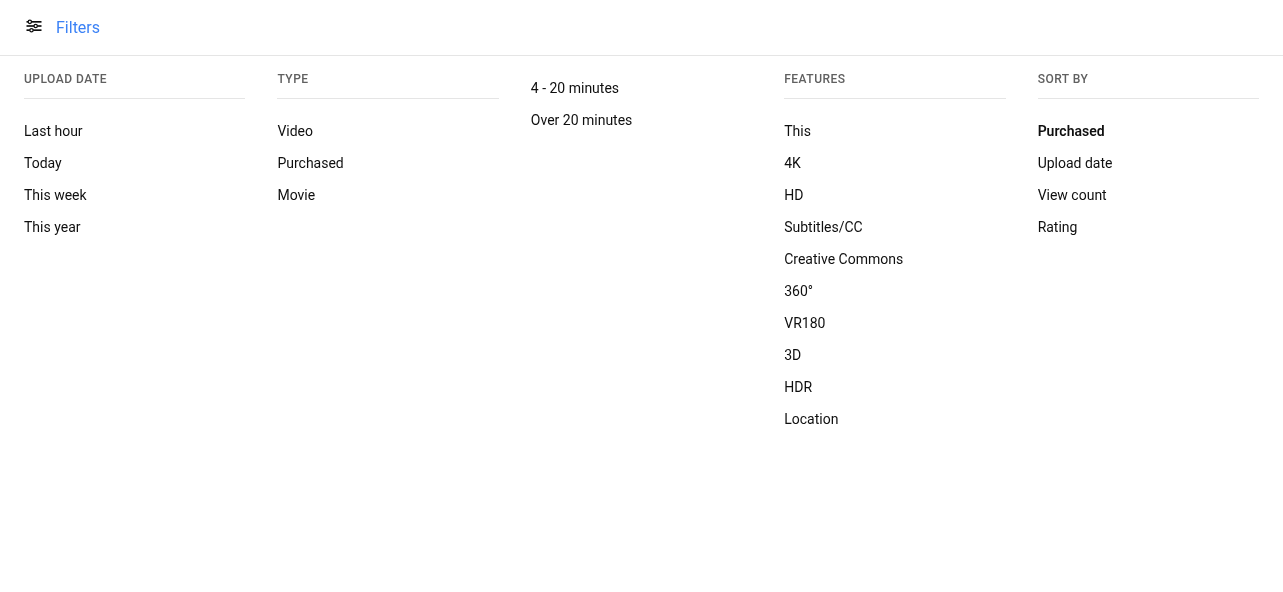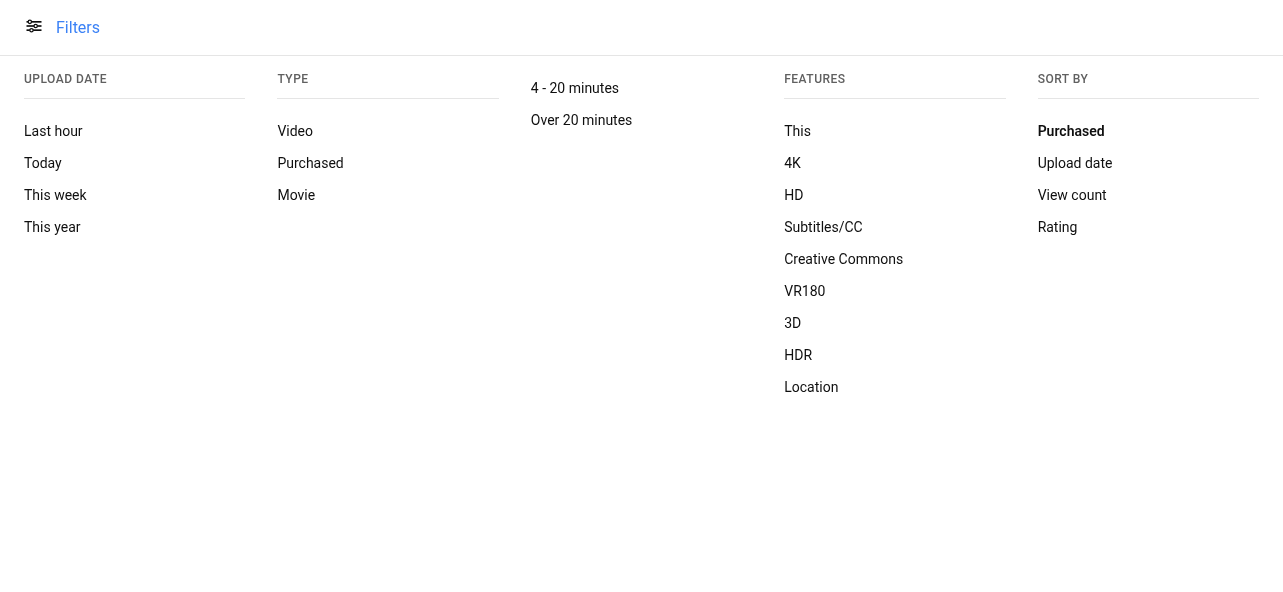--- a/index.html
+++ b/index.html
@@ -108,20 +108,21 @@
         <div class="filter-item">4 - 20 minutes</div>
         <div class="filter-item">Over 20 minutes</div>
       </div>
       <div class="filter-column">
         <div class="column-header">FEATURES</div>
         <div class="filter-item">This</div>
         <div class="filter-item">4K</div>
         <div class="filter-item">HD</div>
         <div class="filter-item">Subtitles/CC</div>
         <div class="filter-item">Creative Commons</div>
+        <div class="filter-item">360°</div>
         <div class="filter-item">VR180</div>
         <div class="filter-item">3D</div>
         <div class="filter-item">HDR</div>
         <div class="filter-item">Location</div>
       </div>
       <div class="filter-column">
         <div class="column-header">SORT BY</div>
         <div class="filter-item active">Purchased</div>
         <div class="filter-item">Upload date</div>
         <div class="filter-item">View count</div>

